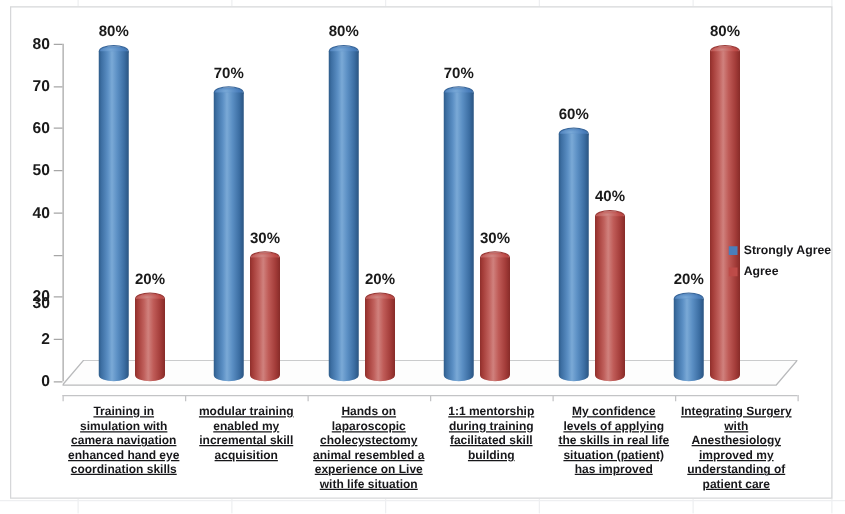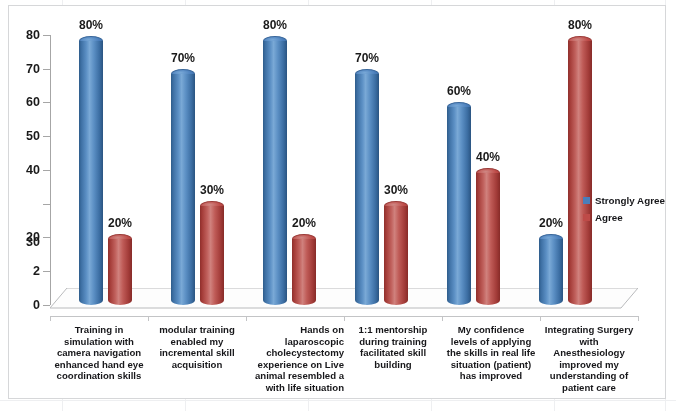--- a/index.html
+++ b/index.html
@@ -173,20 +173,21 @@
     background: #c3c4c6;
   }
   .catlabel {
     position: absolute;
     top: 318px;
     text-align: center;
     font-size: 9.6px;
     font-weight: bold;
     line-height: 11.6px;
     color: #17171a;
+    text-decoration: underline;
   }
 
   
   .legend {
     position: absolute;
     left: 574px;
     top: 186px;
   }
   .legend-row {
     display: flex;
@@ -370,26 +371,26 @@
           <div>coordination skills</div>
         </div>
 
         <div class="catlabel" style="left:139px;width:98px;">
           <div>modular training</div>
           <div>enabled my</div>
           <div>incremental skill</div>
           <div>acquisition</div>
         </div>
 
-        <div class="catlabel" style="left:237px;width:98px;text-align:right;">
+        <div class="catlabel" style="left:237px;width:98px;">
           <div>Hands on</div>
           <div>laparoscopic</div>
           <div>cholecystectomy</div>
+          <div>animal resembled a</div>
           <div>experience on Live</div>
-          <div>animal resembled a</div>
           <div>with life situation</div>
         </div>
 
         <div class="catlabel" style="left:335px;width:98px;">
           <div>1:1 mentorship</div>
           <div>during training</div>
           <div>facilitated skill</div>
           <div>building</div>
         </div>
 

